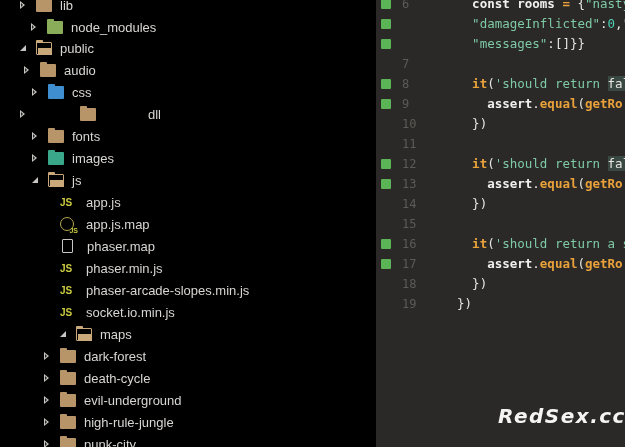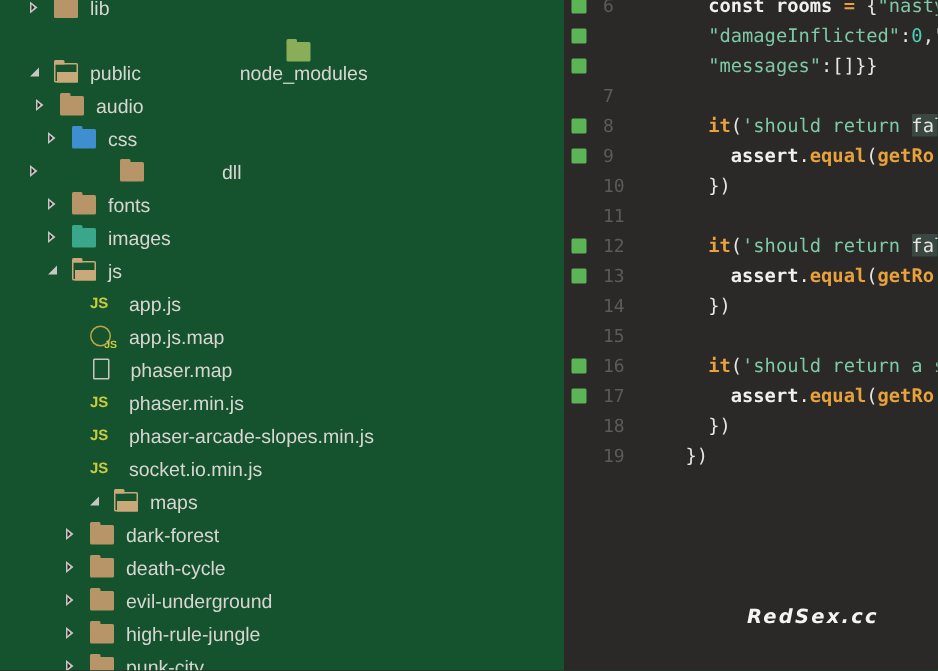--- a/index.html
+++ b/index.html
@@ -1,20 +1,20 @@
 <!DOCTYPE html>
 <html><head>
 <meta charset="utf-8">
 <style>
   * { box-sizing: border-box; margin: 0; padding: 0; }
   html, body { width: 625px; height: 447px; overflow: hidden; background: #2b2927; }
   body { position: relative; font-family: "Liberation Sans", sans-serif; }
 
   
-  .sidebar { position: absolute; left: 0; top: 0; width: 376px; height: 447px; background: #14532d; overflow: hidden; }
+  .sidebar { position: absolute; left: 0; top: 0; width: 376px; height: 447px; background: #000000; overflow: hidden; }
   .tree-row { position: absolute; left: 0; height: 22px; width: 376px; display: flex; align-items: center; color: #d8d6d3; font-size: 13px; white-space: nowrap; }
   .tree-row .arrow { width: 10px; height: 10px; display: inline-block; position: relative; margin-right: 8px; }
   .arrow.closed::before { content: ""; position: absolute; left: 2px; top: 1px; border-left: 5px solid #c8c6c2; border-top: 4px solid transparent; border-bottom: 4px solid transparent; }
   .arrow.closed::after { content: ""; position: absolute; left: 3px; top: 3px; border-left: 2px solid #262524; border-top: 2px solid transparent; border-bottom: 2px solid transparent; }
   .arrow.open::before { content: ""; position: absolute; left: 2px; top: 2px; border-right: 6px solid #c8c6c2; border-top: 6px solid transparent; }
   .arrow.none { visibility: hidden; }
   .ficon { width: 16px; height: 13px; display: inline-block; margin-right: 8px; position: relative; flex: none; }
   .folder { background: #b89569; border-radius: 1px; }
   .folder::before { content: ""; position: absolute; left: 0; top: -2px; width: 7px; height: 3px; background: #b89569; border-radius: 1px 1px 0 0; }
   .folder.open { background: transparent; border: 1.5px solid #c9a87a; }
@@ -35,32 +35,32 @@
   .editor { position: absolute; left: 376px; top: 0; width: 249px; height: 447px; background: #2b2927; }
   .line { position: absolute; left: 0; height: 20px; width: 249px; font-family: "DejaVu Sans Mono", monospace; font-size: 12.5px; line-height: 20px; white-space: pre; }
   .gutter-mark { position: absolute; left: 5px; top: 5px; width: 10px; height: 10px; background: #5bb556; border-radius: 1px; }
   .ln { position: absolute; left: 26px; width: 34px; text-align: left; color: #5d5a57; font-size: 12px; }
   .code { position: absolute; left: 66px; color: #e8e6e3; }
   .k { color: #f0f0f0; font-weight: bold; }
   .s { color: #7ec9a5; }
   .f { color: #e9a23b; font-weight: bold; }
   .n { color: #4fd1b8; }
   .sel { background: #3a4843; }
-  .wm { position: absolute; left: 498px; top: 404px; color: #f4f4f4; font-family: "DejaVu Sans", sans-serif; font-weight: bold; font-style: italic; font-size: 13px; letter-spacing: 1.5px; }
+  .wm { position: absolute; left: 498px; top: 404px; color: #f4f4f4; font-family: "DejaVu Sans", sans-serif; font-weight: bold; font-style: italic; font-size: 20px; letter-spacing: 1.5px; }
 </style>
 </head>
 <body>
 
 <div class="sidebar" id="tree">
     <div class="tree-row" style="top: -6px; padding-left: 18px;">
       <span class="arrow closed"></span>
       <span class="ficon folder"></span>
       <span>lib</span>
     </div>
-    <div class="tree-row" style="top: 28px; padding-left: 29px; flex-direction: column;">
+    <div class="tree-row" style="top: 16px; padding-left: 29px;">
       <span class="arrow closed"></span>
       <span class="ficon folder node"></span>
       <span>node_modules</span>
     </div>
     <div class="tree-row" style="top: 37px; padding-left: 18px;">
       <span class="arrow open"></span>
       <span class="ficon folder open"></span>
       <span>public</span>
     </div>
     <div class="tree-row" style="top: 59px; padding-left: 22px;">

